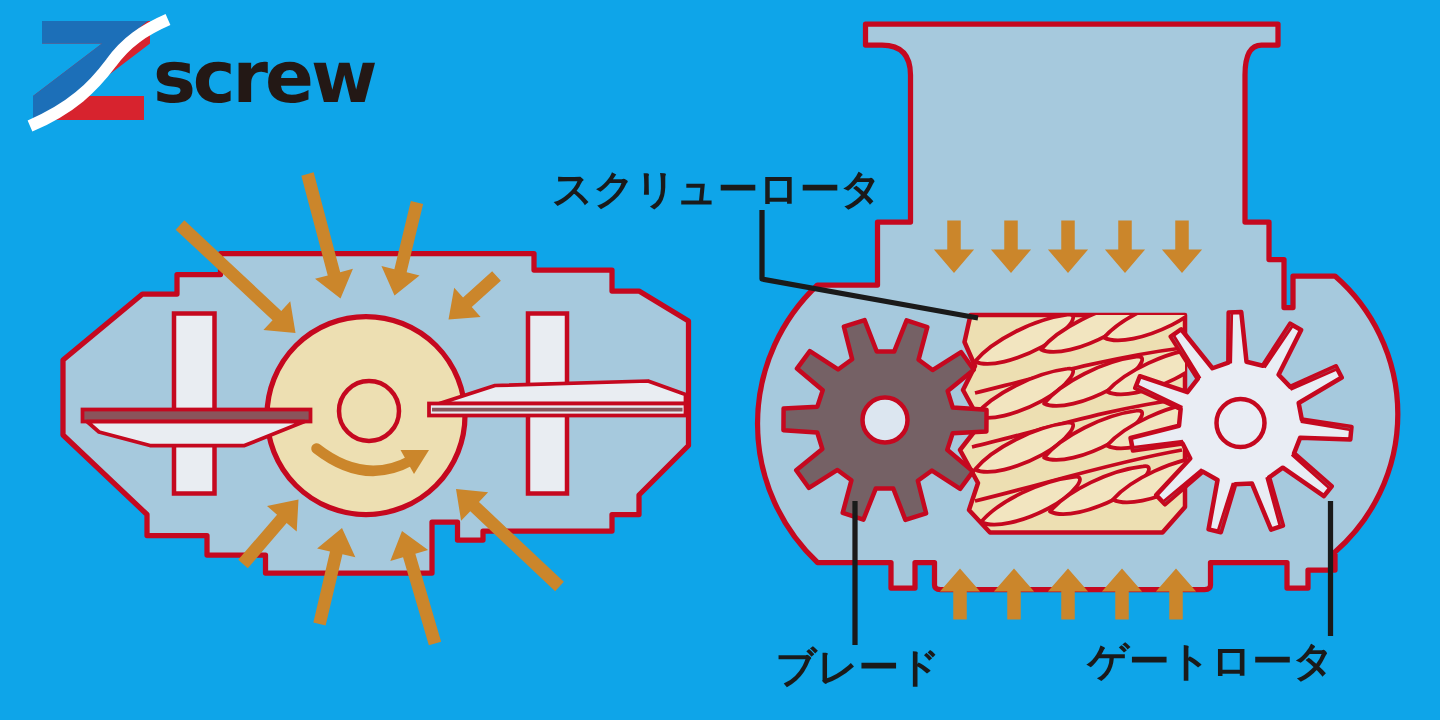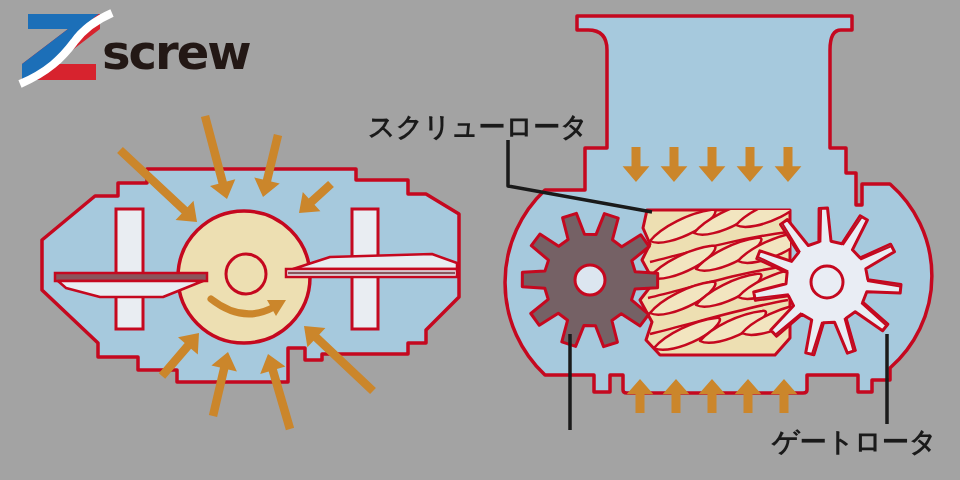--- a/index.html
+++ b/index.html
@@ -1,28 +1,28 @@
 <!DOCTYPE html>
 <html style="--housing: #A6C9DD; --red: #C5081F; --tan: #EDDFB2; --flute: #F2E5C0; --orange: #CB862B; --part: #E9EDF2; --maroon: #8A545B; --ink: #1A1A1A; --logo-blue: #1C6FB8; --logo-red: #D7232E; --logo-ink: #231815;"><head>
 <meta charset="utf-8">
 <style>
   html,body{margin:0;padding:0;background:#ffffff;}
   .stage{
-    position:relative;width:960px;height:480px;background:#a3a3a3;overflow:hidden;
+    position:relative;width:960px;height:480px;background:#0ea5e9;overflow:hidden;
     font-family:"DejaVu Sans","Liberation Sans",sans-serif;
   }
   .diagram-svg{position:absolute;left:0;top:0;}
   .jp-label{
     position:absolute;font-weight:bold;font-size:27px;line-height:1.1;
     color:var(--ink,#1a1a1a);letter-spacing:0px;white-space:nowrap;
     font-family:"DejaVu Sans","Liberation Sans",sans-serif;
   }
   #label-screw-rotor{left:368px;top:112px;}
   #label-blade{left:517px;top:431px;}
-  #label-gate-rotor{left:772px;top:427px;}
+  #label-gate-rotor{left:725px;top:427px;}
   .logo{position:absolute;left:18px;top:8px;width:260px;height:80px;}
   .brand-text{
     position:absolute;left:84px;top:16px;font-weight:bold;font-size:48px;
     letter-spacing:-2px;color:var(--logo-ink,#231815);
     font-family:"DejaVu Sans","Liberation Sans",sans-serif;
   }
 </style>
 </head>
 <body>
 
@@ -155,14 +155,15 @@
         </clipPath>
       </defs>
       <path id="zShape" d="M10,6 H82 V21 L36,56 H78 V72 H4 V56 L50,21 H10 Z" fill="var(--logo-red)"></path>
       <path d="M10,6 H82 V21 L36,56 H78 V72 H4 V56 L50,21 H10 Z" fill="var(--logo-blue)" clip-path="url(#zBlueClip)"></path>
       <path d="M2,76 C30,64 44,50 56,34 C66,20 78,12 94,5" fill="none" stroke="#ffffff" stroke-width="8"></path>
     </svg>
     <div class="brand-text">screw</div>
   </div>
 
   <div class="jp-label" id="label-screw-rotor">スクリューロータ</div>
+  <div class="jp-label" id="label-blade">ブレード</div>
   <div class="jp-label" id="label-gate-rotor">ゲートロータ</div>
 </div>
 
 </body></html>

